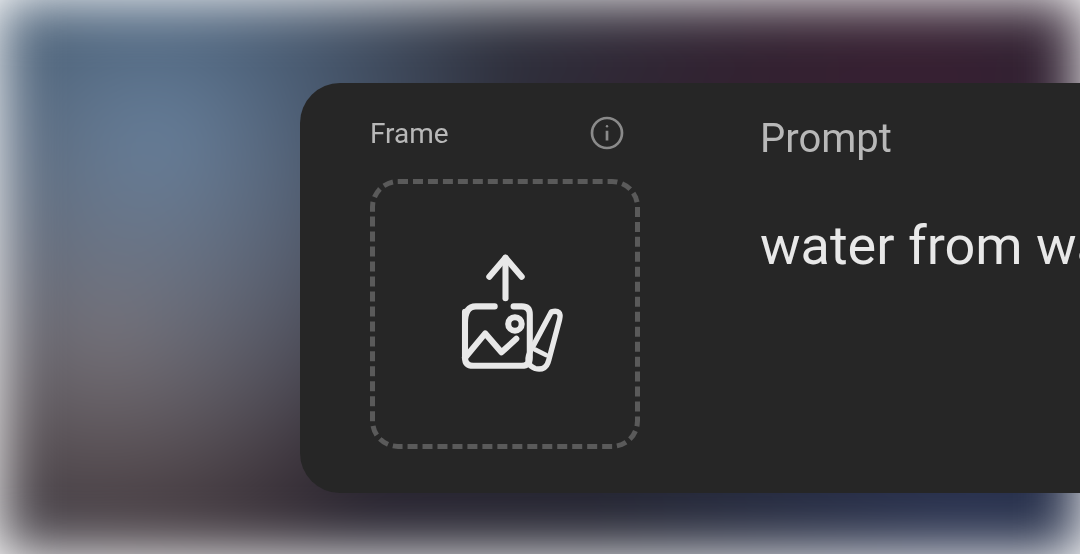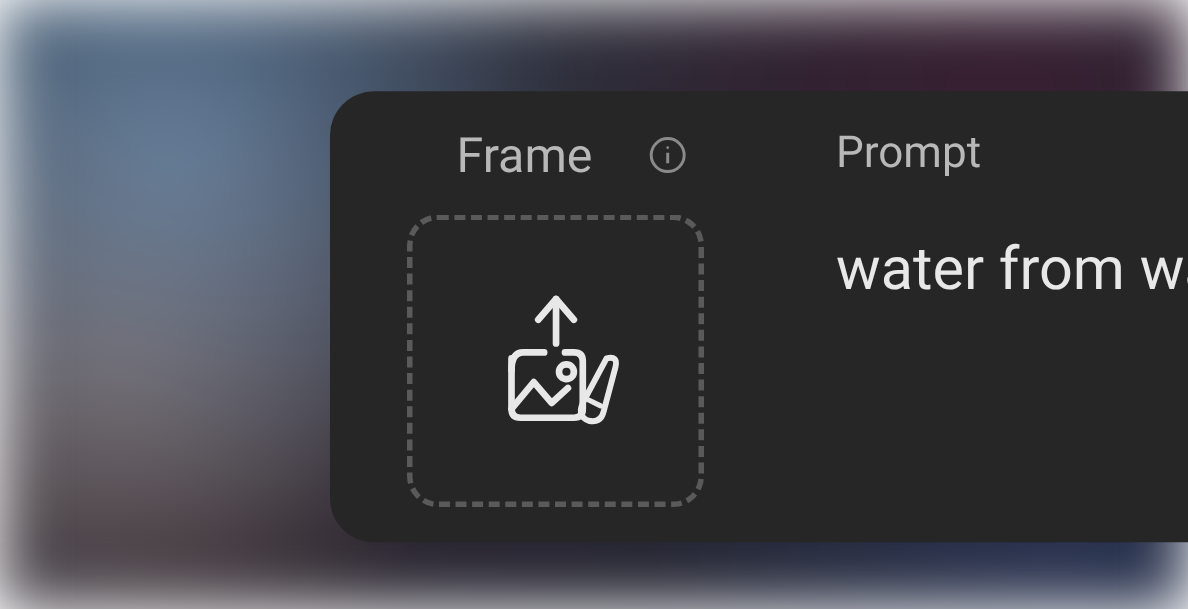--- a/index.html
+++ b/index.html
@@ -38,23 +38,22 @@
     .frame-header {
       display: flex;
       align-items: center;
       justify-content: space-between;
       width: 255px;
       margin-bottom: 28px;
     }
     
     .frame-label {
       color: #b8b8b8;
-      font-size: 44px;
+      font-size: 28px;
       font-weight: 400;
-      margin-left: 45px;
     }
     
     .info-icon {
       width: 36px;
       height: 36px;
       color: #8a8a8a;
     }
     
     .dropzone {
       width: 270px;

